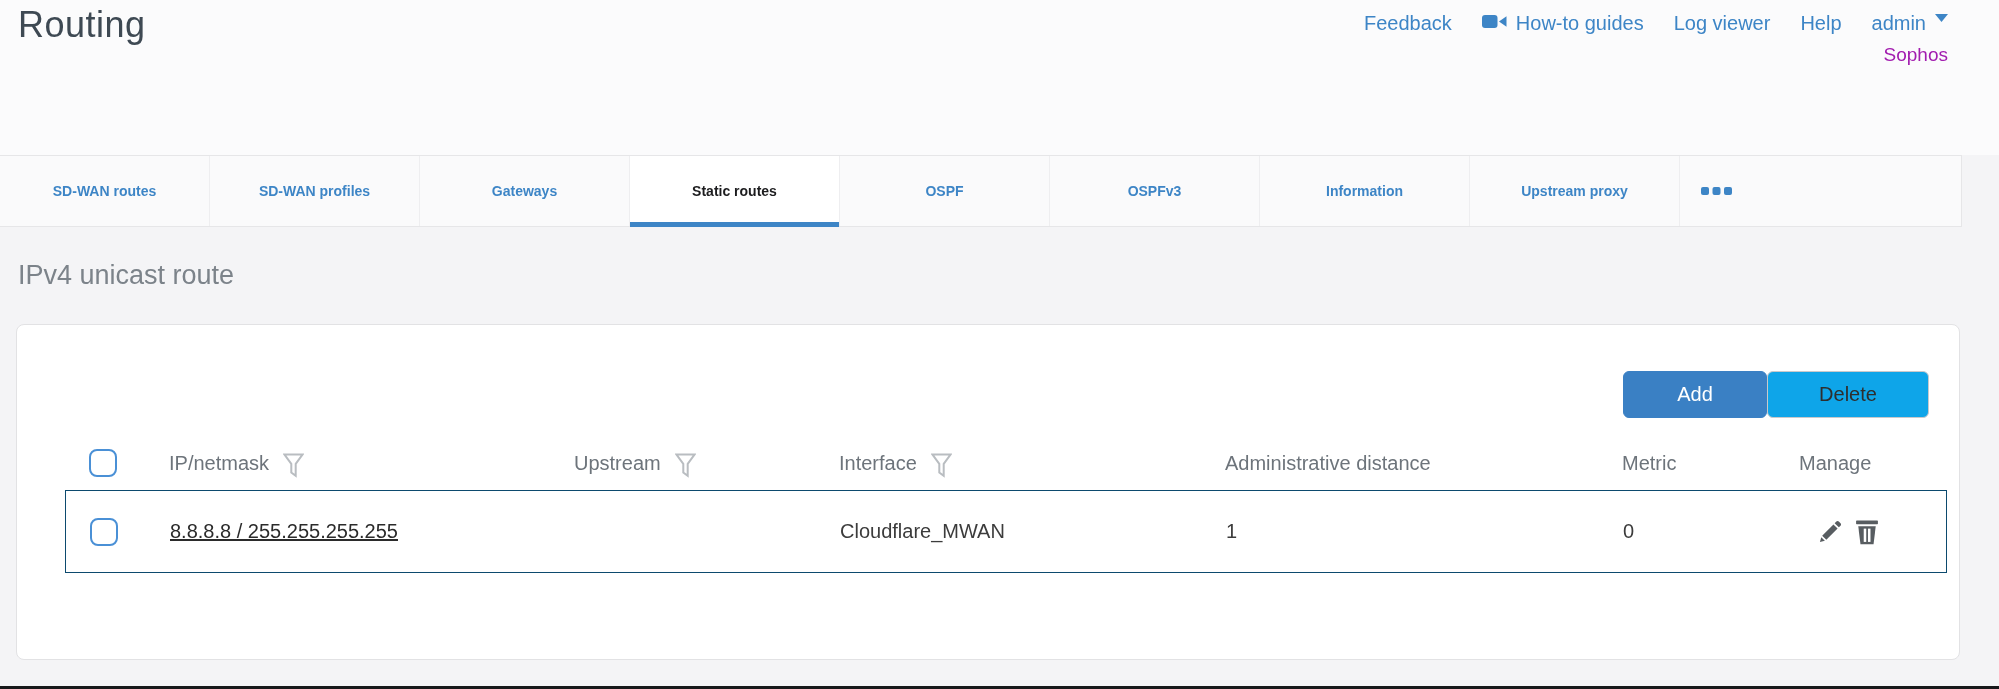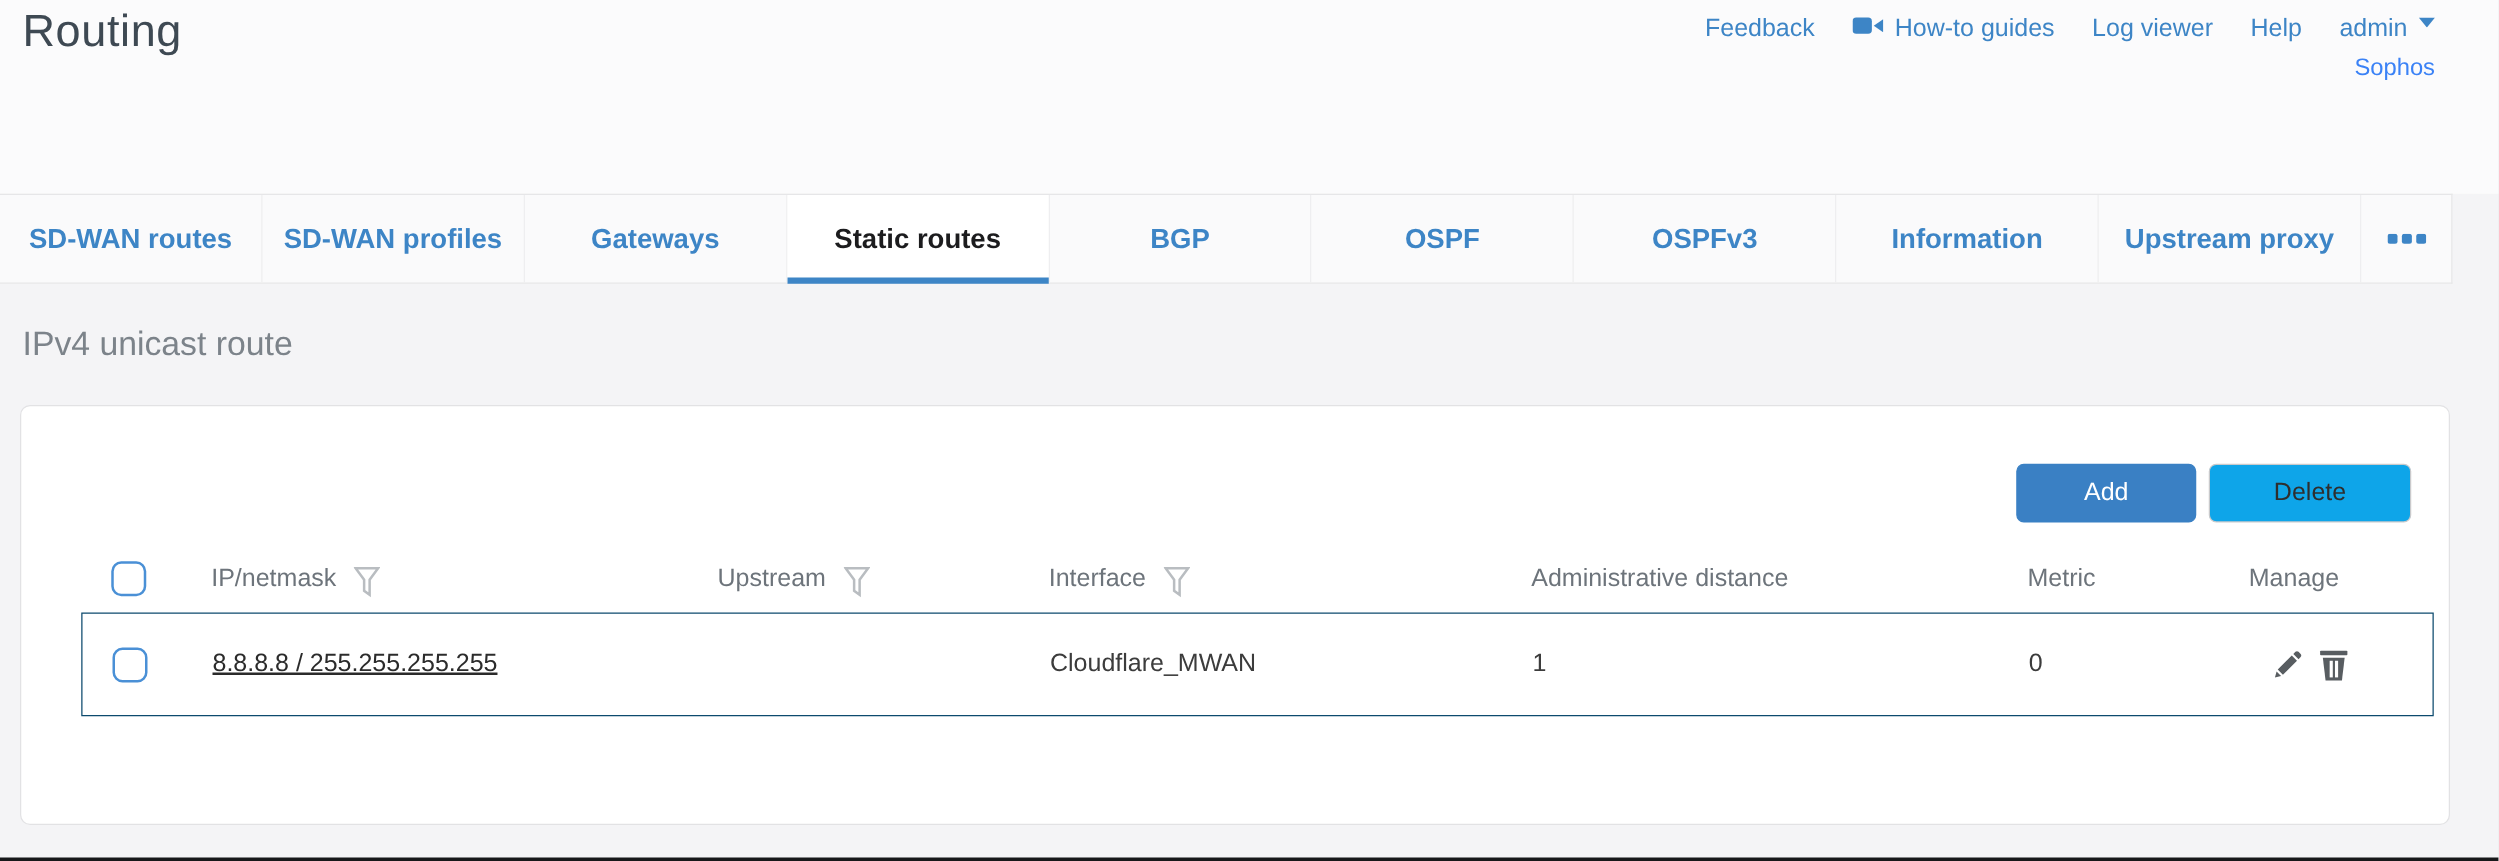--- a/index.html
+++ b/index.html
@@ -8,45 +8,45 @@
     background:#f4f4f6;
     font-family:Liberation Sans, sans-serif;
     -webkit-font-smoothing:antialiased;
   }
   
   .header { position:absolute; top:0; left:0; width:100%; height:155px; background:#fbfbfc; }
   .page-title { position:absolute; left:18px; top:4px; font-size:36px; font-weight:400; color:#3e4953; letter-spacing:.5px; }
   .header-right { position:absolute; top:12px; right:51px; display:flex; flex-direction:column; align-items:flex-end; }
   .links-row { display:flex; align-items:center; gap:30px; font-size:20px; color:#3d85c6; }
   .hlink { cursor:pointer; display:flex; gap:9px; white-space:nowrap; }
-  .org { margin-top:9px; font-size:19px; color:#3b82f6; }
+  .org { margin-top:9px; font-size:19px; color:#a21caf; }
 
   
   .tabbar {
     position:absolute; top:155px; left:0; width:1962px; height:72px;
     background:#fafafb; border-top:1px solid #e6e6e8; border-bottom:1px solid #e6e6e8;
     border-right:1px solid #e6e6e8; box-sizing:border-box; display:flex;
   }
   .tab {
     width:210px; height:100%; display:flex; align-items:center; justify-content:center;
-    font-size:22px; font-weight:700; color:#3d85c6; cursor:pointer;
+    font-size:14px; font-weight:700; color:#3d85c6; cursor:pointer;
     border-right:1px solid #eeeef0; box-sizing:border-box; position:relative;
     background:transparent; white-space:nowrap;
   }
   .tab.active { background:#ffffff; color:#1c1c1e; }
   .tab.active::after { content:""; position:absolute; left:0; right:0; bottom:-1px; height:5px; background:#3d85c6; }
   .tab-more { width:72px; border-right:none; }
 
   
   .section-title { position:absolute; left:18px; top:260px; font-size:27px; font-weight:400; color:#7c838a; }
   .card {
     position:absolute; left:16px; top:324px; width:1944px; height:336px;
     background:#ffffff; border:1px solid #e2e2e4; border-radius:8px; box-sizing:border-box;
   }
-  .card-actions { position:absolute; top:46px; right:30px; display:flex; gap:10px; }
+  .card-actions { position:absolute; top:46px; right:30px; display:flex; }
   .btn {
     height:47px; border-radius:6px; font-size:20px; display:flex; align-items:center; justify-content:center;
     cursor:pointer; box-sizing:border-box; user-select:none;
   }
   .btn-add { width:144px; background:#3a80c4; border:1px solid #3a80c4; color:#ffffff; }
   .btn-delete { width:162px; background:#0ea5e9; border:1px solid #c9c9cb; color:#2e2e2e; }
 
   .tgrid { display:grid; grid-template-columns:104px 405px 265px 386px 397px 177px 1fr; align-items:center; }
   .thead {
     position:absolute; left:48px; top:117px; width:1882px; height:42px;
@@ -108,21 +108,20 @@
       </div>
       <div class="org">Sophos</div>
     </div>
   </div>
 
   <div class="tabbar">
     <div class="tab">SD-WAN routes</div>
     <div class="tab">SD-WAN profiles</div>
     <div class="tab">Gateways</div>
     <div class="tab active">Static routes</div>
-    <div class="tab">BGP</div>
     <div class="tab">OSPF</div>
     <div class="tab">OSPFv3</div>
     <div class="tab">Information</div>
     <div class="tab">Upstream proxy</div>
     <div class="tab tab-more">
       <span style="display:inline-flex;">
         <svg width="31" height="9" viewBox="0 0 31 9">
             <rect width="8" height="8" rx="2" fill="#3d85c6"></rect>
             <rect x="11.5" width="8" height="8" rx="2" fill="#3d85c6"></rect>
             <rect x="23" width="8" height="8" rx="2" fill="#3d85c6"></rect>

